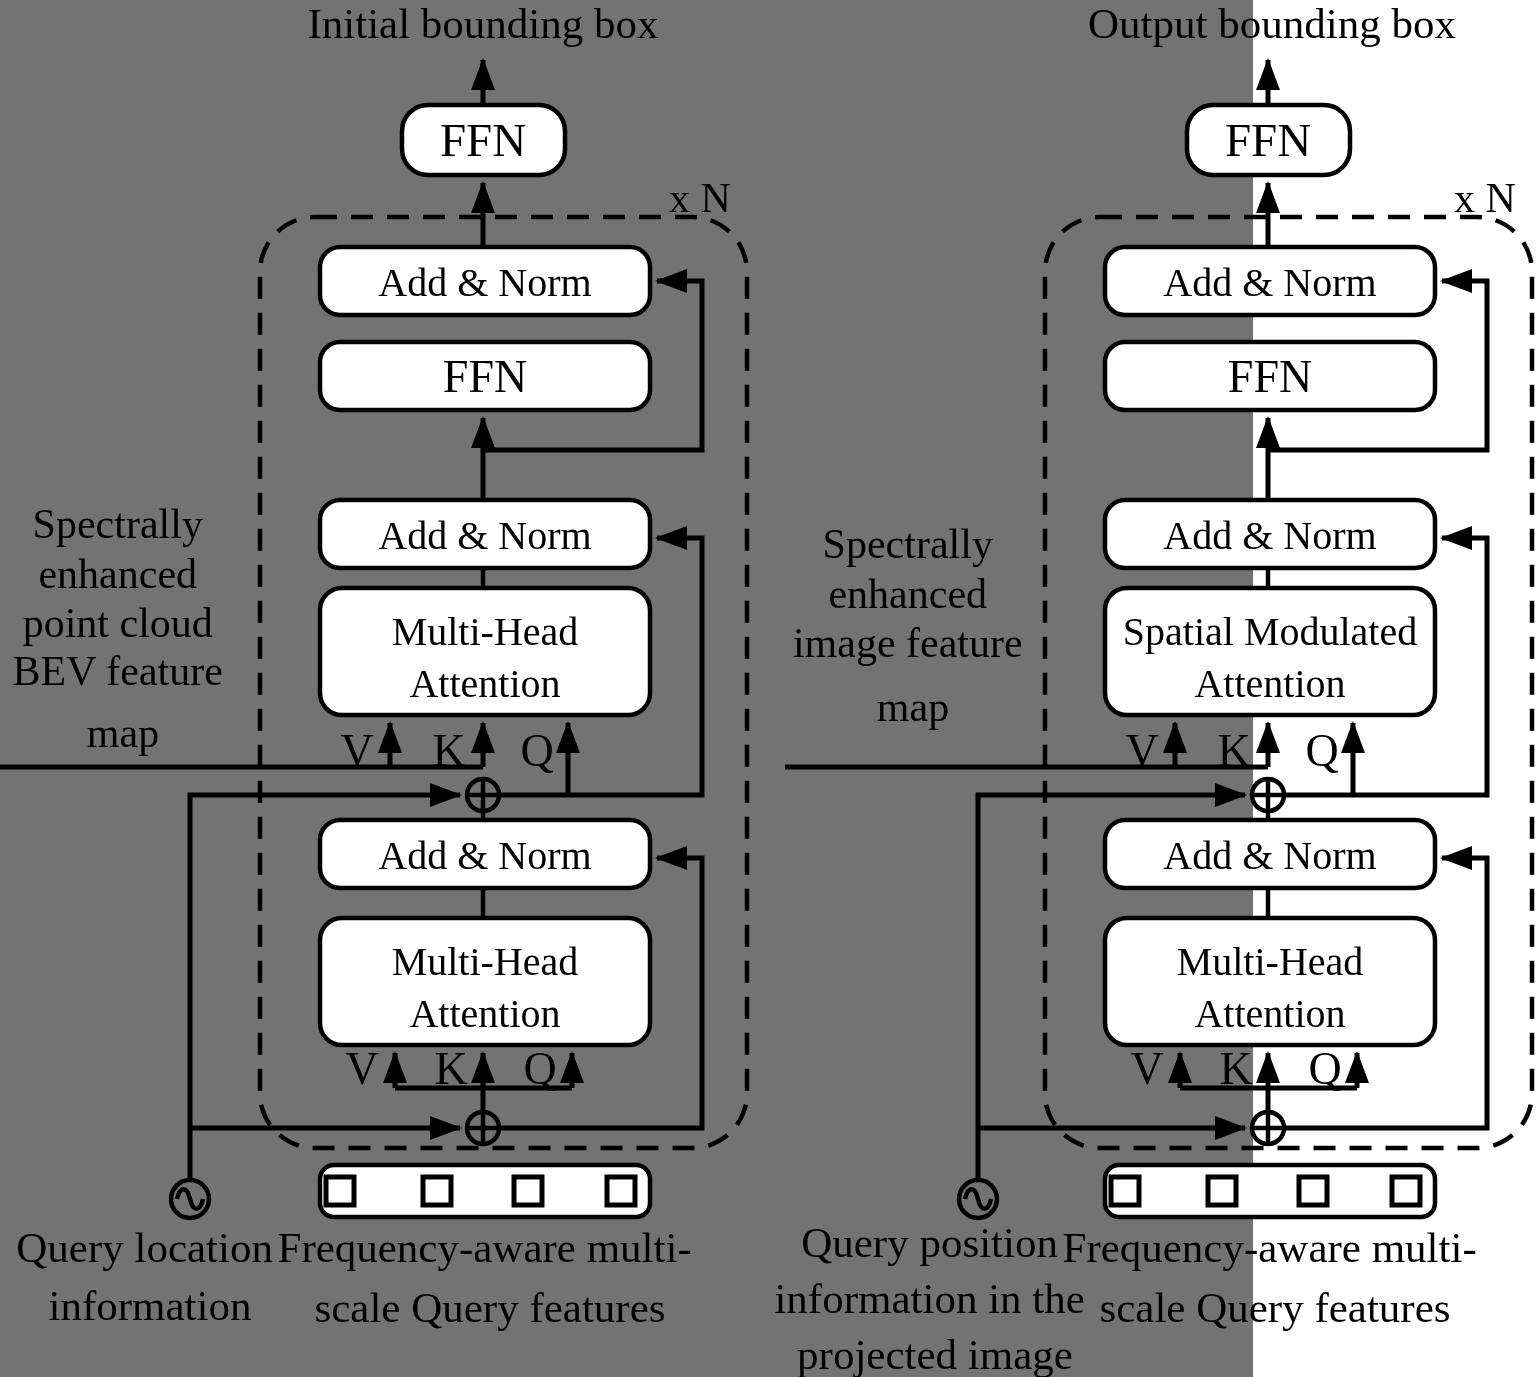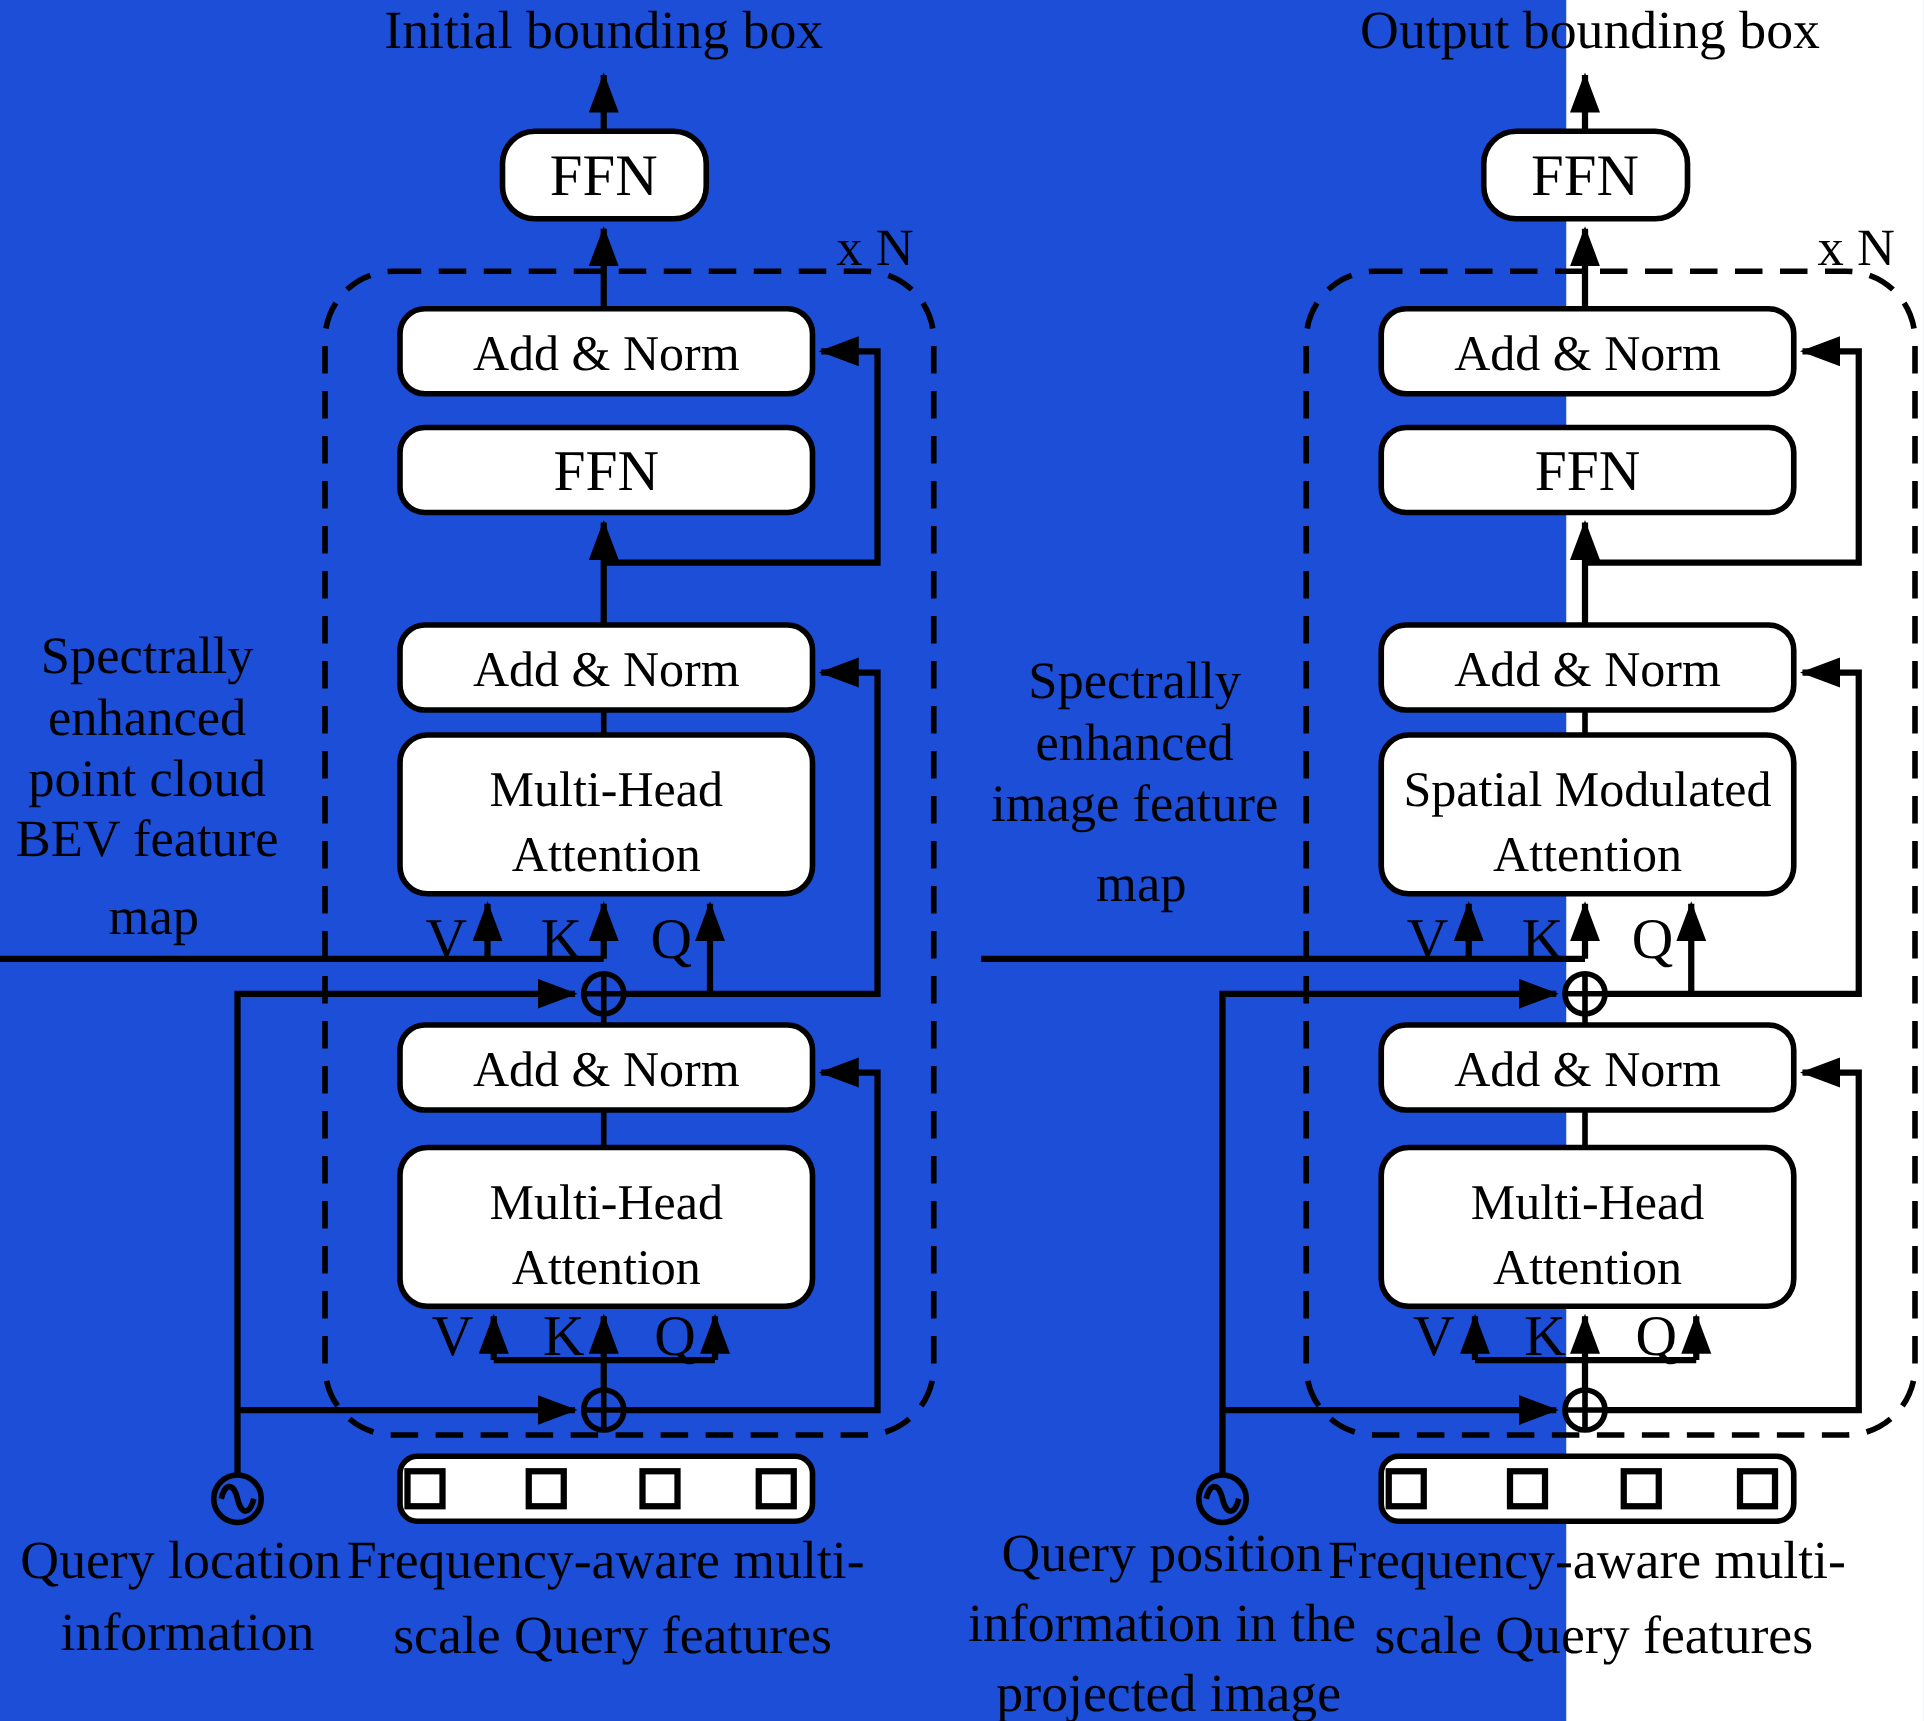--- a/index.html
+++ b/index.html
@@ -1,16 +1,16 @@
 <!DOCTYPE html>
 <html><head>
 <meta charset="utf-8">
 <style>
   html,body{margin:0;padding:0;background:#ffffff;}
-  .canvas{width:1253px;height:1377px;position:relative;background:#1d4ed8;}
+  .canvas{width:1253px;height:1377px;position:relative;background:#737373;}
   svg{display:block;}
   text{font-family:"Liberation Serif","DejaVu Serif",serif;fill:#000;}
   .t-title{font-size:43px;}
   .t-box{font-size:40px;}
   .t-ffn{font-size:46px;}
   .t-ffnhead{font-size:47px;}
   .t-qkv{font-size:46px;}
   .t-side{font-size:42px;}
   .t-bottom{font-size:43px;}
   .t-xn{font-size:42px;}

